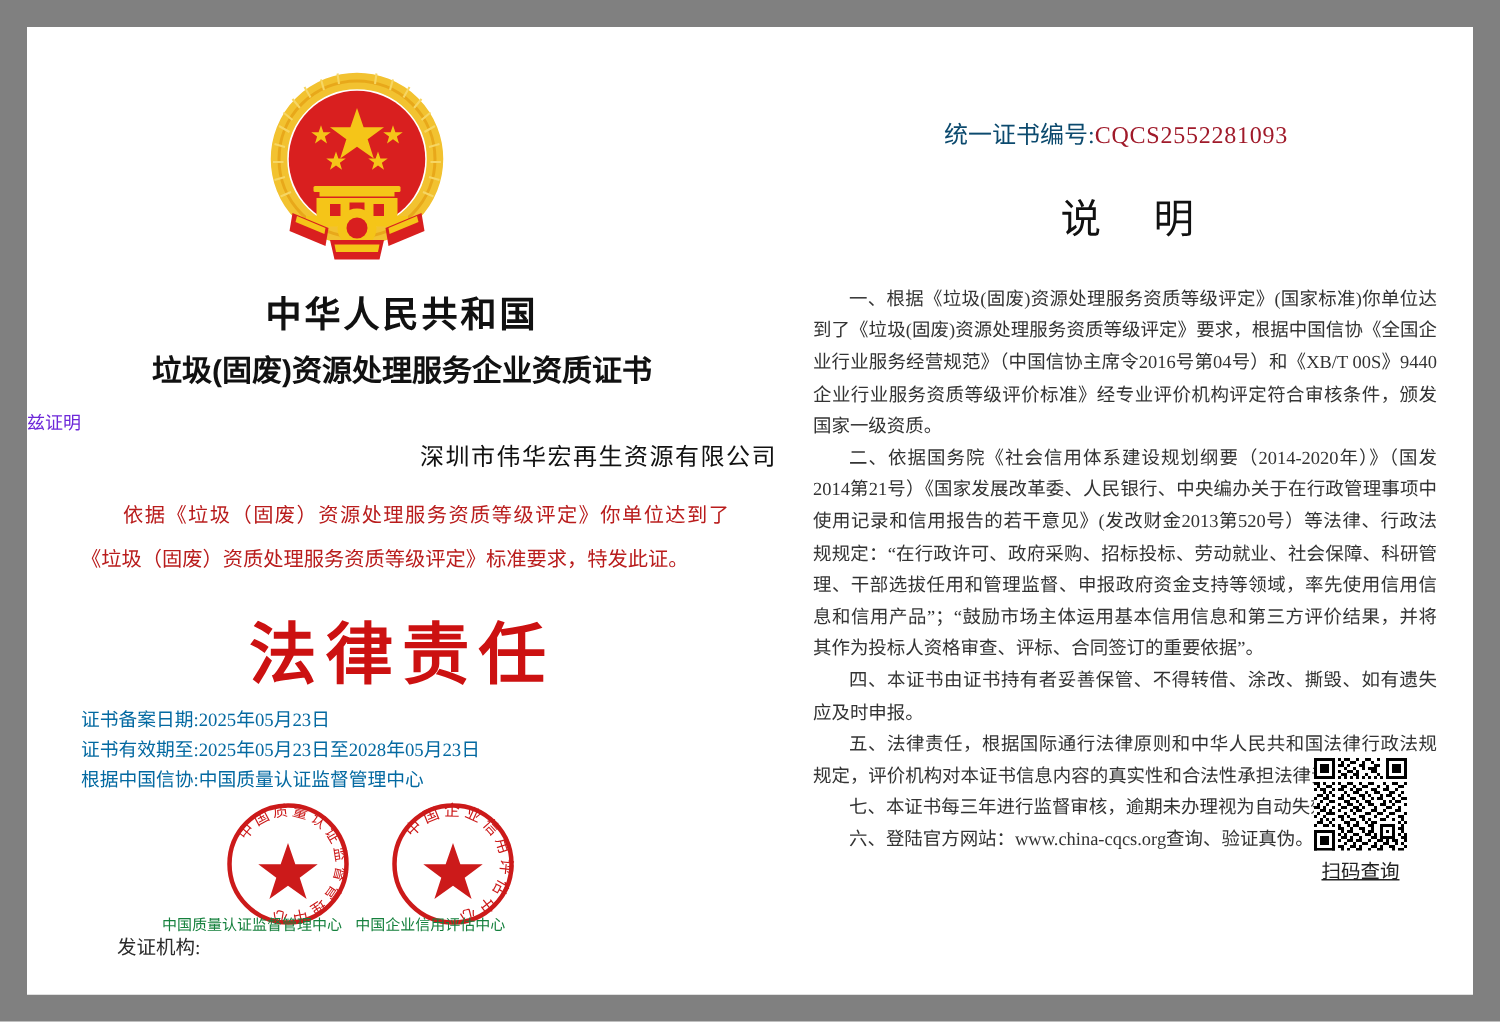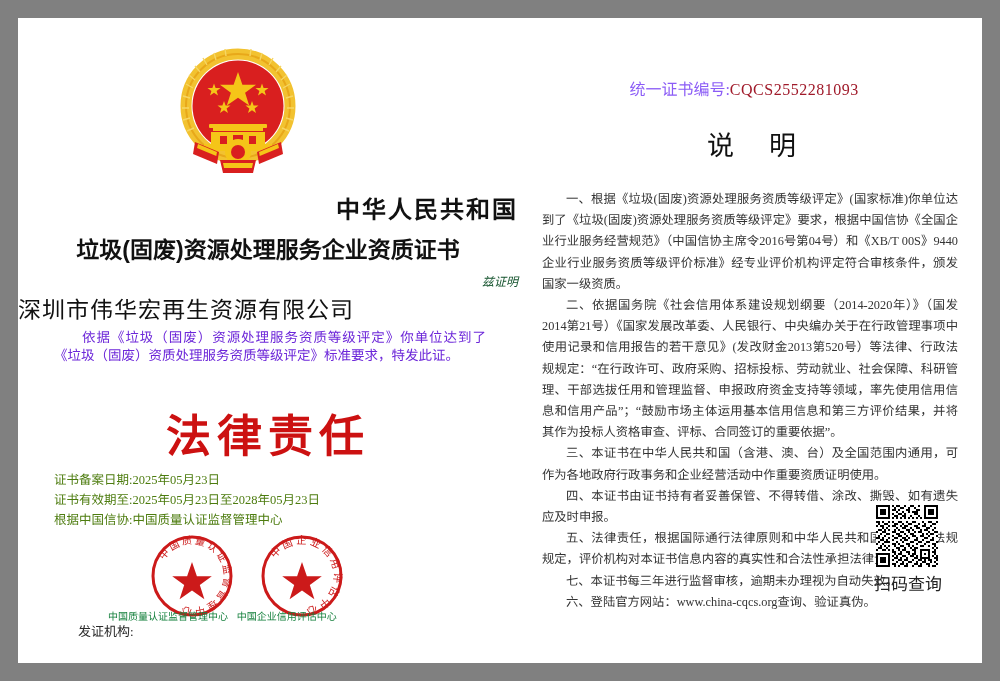--- a/index.html
+++ b/index.html
@@ -59,88 +59,87 @@
     width: 130px;
     height: 132px;
   }
   .emblem-wrap svg { display:block; width:130px; height:132px; }
 
   
   .title-country {
     position: absolute;
     top: 172px;
     left: 0; right: 0;
-    text-align: right;
+    text-align: center;
     font-family: "Liberation Sans", "DejaVu Sans", sans-serif;
     font-weight: bold;
     font-size: 24px;
     letter-spacing: 2px;
     color: #111111;
   }
   .title-main {
     position: absolute;
     top: 213px;
     left: 0; right: 0;
     text-align: center;
     font-family: "Liberation Sans", "DejaVu Sans", sans-serif;
     font-weight: bold;
-    font-size: 23px;
+    font-size: 20px;
     letter-spacing: 0px;
     color: #111111;
     white-space: nowrap;
   }
   .hereby {
     position: absolute;
     top: 254px;
     left: 0; right: 0;
+    text-align: left;
+    font-family: "Liberation Sans", "DejaVu Sans", sans-serif;
+    font-size: 12px;
+    color: #6d28d9;
+  }
+  .company-name {
+    position: absolute;
+    top: 273px;
+    left: 0; right: 0;
     text-align: right;
     font-family: "Liberation Sans", "DejaVu Sans", sans-serif;
-    font-size: 12px;
-    color: #14532d;
-    font-style: italic;
-  }
-  .company-name {
-    position: absolute;
-    top: 273px;
-    left: 0; right: 0;
-    text-align: left;
-    font-family: "Liberation Sans", "DejaVu Sans", sans-serif;
-    font-size: 23px;
+    font-size: 16px;
     letter-spacing: 1px;
     color: #111111;
   }
   .body-para {
     position: absolute;
     top: 311px;
     left: 36px;
     width: 432px;
     font-size: 13.5px;
-    line-height: 18px;
-    color: #6d28d9;
+    line-height: 29px;
+    color: #b91c1c;
     text-indent: 28px;
     text-align: justify;
   }
   .grade-stamp {
     position: absolute;
     top: 382px;
     left: 0; right: 0;
     text-align: center;
     font-family: "Liberation Sans", "DejaVu Sans", sans-serif;
     font-weight: bold;
     font-size: 45px;
     letter-spacing: 6px;
     color: #cc1111;
   }
   .meta-lines {
     position: absolute;
     top: 452px;
     left: 36px;
     font-size: 12.5px;
     line-height: 20px;
-    color: #4d7c0f;
+    color: #0369a1;
   }
   .meta-lines div { white-space: nowrap; }
 
   
   .seal-area {
     position: absolute;
     top: 508px;
     left: 20px;
     width: 460px;
     height: 120px;
@@ -177,21 +176,21 @@
   
   .cert-no {
     position: absolute;
     top: 58px;
     left: 0; right: 12px;
     text-align: center;
     font-size: 16px;
     color: #111111;
     white-space: nowrap;
   }
-  .cert-no .label { color: #8b5cf6; }
+  .cert-no .label { color: #0c4a6e; }
   .cert-no .value {
     color: #a01a2a;
     letter-spacing: 0.5px;
   }
   .explain-heading {
     position: absolute;
     top: 106px;
     left: 16px; right: 12px;
     text-align: center;
     font-size: 27px;
@@ -217,23 +216,24 @@
   .qr-wrap {
     position: absolute;
     left: 356px;
     top: 487px;
     width: 66px;
     text-align: center;
   }
   .qr-wrap svg { display:block; width:62px; height:62px; margin: 0 auto; }
   .qr-caption {
     margin-top: 3px;
-    font-size: 17px;
+    font-size: 13px;
     color: #222222;
     white-space: nowrap;
+    text-decoration: underline;
   }
 </style>
 </head>
 <body>
 
 <div id="cert-root">
   <div class="frame"></div>
 
   <div class="inner-sheet">
 
@@ -349,21 +349,20 @@
         <span class="label">统一证书编号:</span><span class="value">CQCS2552281093</span>
       </div>
 
       <div class="explain-heading">
         <span>说</span><span class="gap"></span><span>明</span>
       </div>
 
       <div class="notes">
         <p>一、根据《垃圾(固废)资源处理服务资质等级评定》(国家标准)你单位达到了《垃圾(固废)资源处理服务资质等级评定》要求，根据中国信协《全国企业行业服务经营规范》（中国信协主席令2016号第04号）和《XB/T 00S》9440企业行业服务资质等级评价标准》经专业评价机构评定符合审核条件，颁发国家一级资质。</p>
         <p>二、依据国务院《社会信用体系建设规划纲要（2014-2020年）》（国发2014第21号）《国家发展改革委、人民银行、中央编办关于在行政管理事项中使用记录和信用报告的若干意见》(发改财金2013第520号）等法律、行政法规规定：“在行政许可、政府采购、招标投标、劳动就业、社会保障、科研管理、干部选拔任用和管理监督、申报政府资金支持等领域，率先使用信用信息和信用产品”；“鼓励市场主体运用基本信用信息和第三方评价结果，并将其作为投标人资格审查、评标、合同签订的重要依据”。</p>
-        <p>三、本证书在中华人民共和国（含港、澳、台）及全国范围内通用，可作为各地政府行政事务和企业经营活动中作重要资质证明使用。</p>
         <p>四、本证书由证书持有者妥善保管、不得转借、涂改、撕毁、如有遗失应及时申报。</p>
         <p>五、法律责任，根据国际通行法律原则和中华人民共和国法律行政法规规定，评价机构对本证书信息内容的真实性和合法性承担法律责任。</p>
         <p>七、本证书每三年进行监督审核，逾期未办理视为自动失效。</p>
         <p>六、登陆官方网站：www.china-cqcs.org查询、验证真伪。</p>
       </div>
 
       <div class="qr-wrap">
         <svg viewBox="0 0 31 31" shape-rendering="crispEdges" xmlns="http://www.w3.org/2000/svg">
           <rect width="31" height="31" fill="#ffffff"></rect>
           <g fill="#000000">

